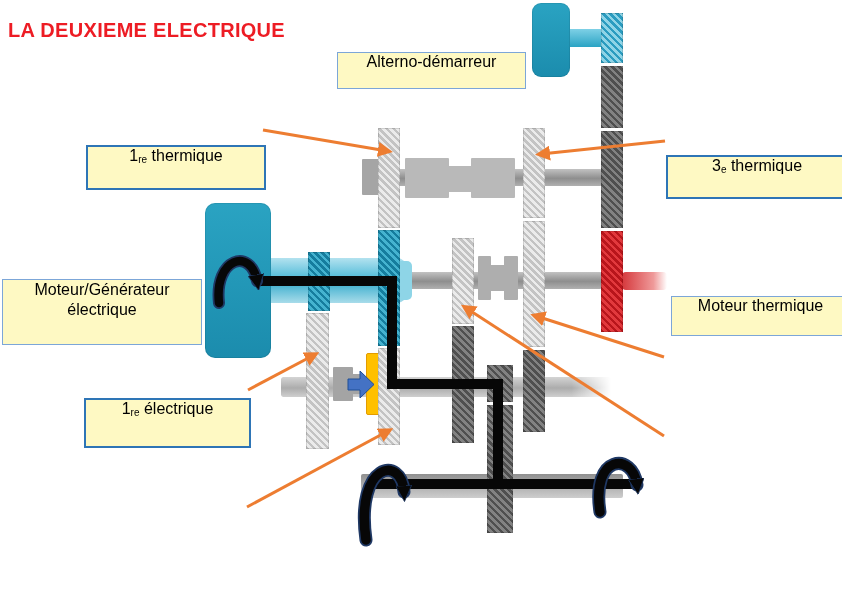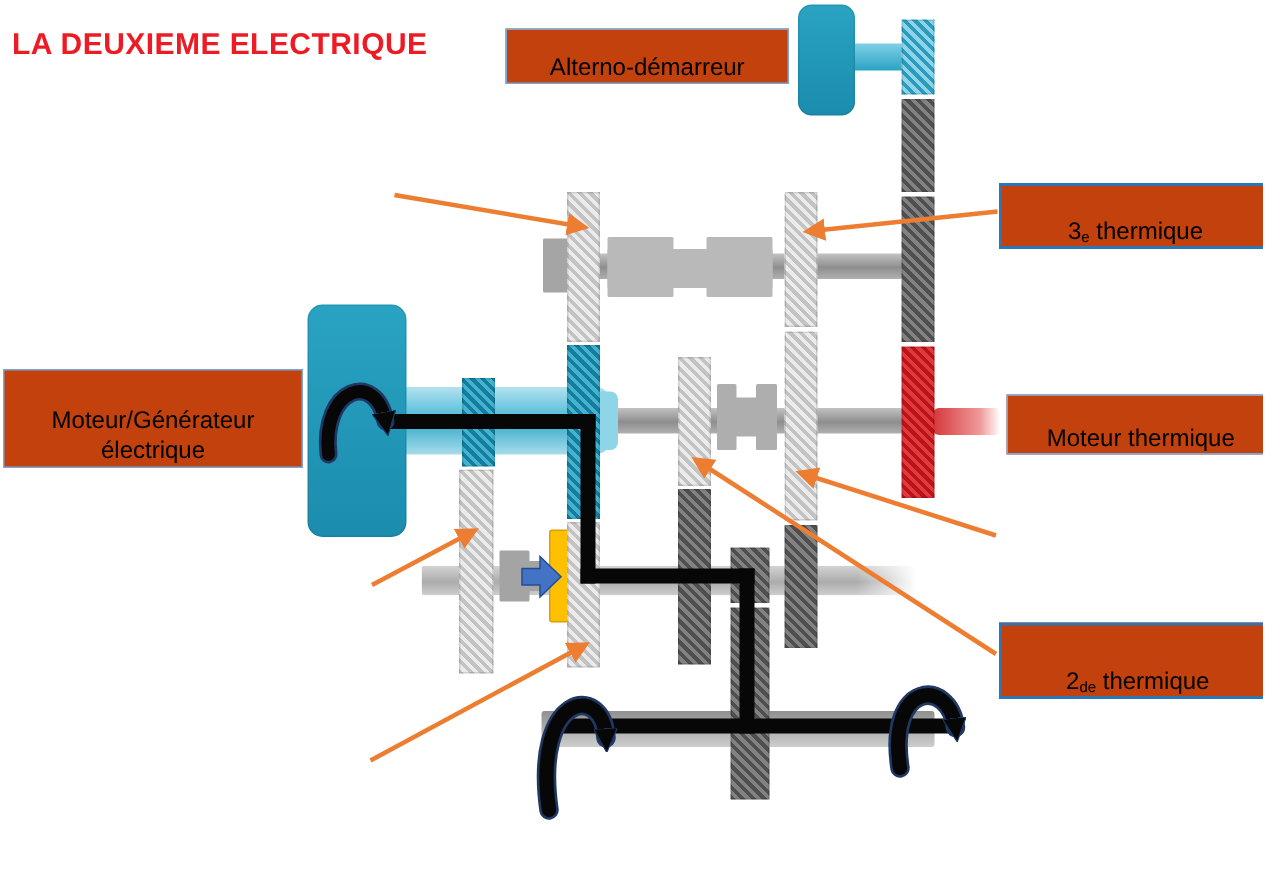--- a/index.html
+++ b/index.html
@@ -12,22 +12,22 @@
   .g-dark {background:repeating-linear-gradient(45deg,#4f4f4f 0 2.5px,#828282 2.5px 5px);}
   .g-teal {background:repeating-linear-gradient(45deg,#157d9e 0 2.5px,#45b3d0 2.5px 5px);}
   .g-red  {background:repeating-linear-gradient(45deg,#b8151b 0 2.5px,#e2393d 2.5px 5px);}
   .g-blue {background:repeating-linear-gradient(45deg,#2b9cc0 0 2.5px,#8fd4e6 2.5px 5px);}
   
   .shaft{position:absolute;background:linear-gradient(180deg,#c2c2c2,#8e8e8e 55%,#b0b0b0);border-radius:2px;}
   .metal{position:absolute;background:#b9b9b9;border-radius:1px;}
   
   .ppath{position:absolute;background:#070707;}
   
-  .box{position:absolute;background:#c2410c;border:2px solid #2E75B6;display:flex;
-       align-items:flex-end;justify-content:center;font-size:16px;color:#000;text-align:center;z-index:30;}
+  .box{position:absolute;background:#fef9c3;border:2px solid #2E75B6;display:flex;
+       align-items:flex-start;justify-content:center;font-size:16px;color:#000;text-align:center;z-index:30;margin-top:33px;}
   .box.light{border:1.5px solid #7CA6D8;}
   .ss{font-size:10px;vertical-align:-2px;}
   .title{position:absolute;left:8px;top:19px;font-size:20px;font-weight:bold;color:#ED1C24;
          letter-spacing:.3px;z-index:30;}
   svg.overlay{position:absolute;left:0;top:0;z-index:20;pointer-events:none;}
   .blk{position:absolute;border-radius:10px;background:linear-gradient(180deg,#2aa3c2,#1b8cad);
        box-shadow:inset 0 0 0 1px rgba(0,0,0,.08);}
 </style>
 </head>
 <body>
@@ -121,37 +121,40 @@
     <line x1="664" y1="357" x2="536" y2="316" stroke="#ED7D31" stroke-width="3" marker-end="url(#oh)"></line>
     <line x1="664" y1="436" x2="466" y2="308" stroke="#ED7D31" stroke-width="3" marker-end="url(#oh)"></line>
   </svg>
 
   <div class="title">LA DEUXIEME ELECTRIQUE</div>
 
   <div class="box light" style="left:337px;top:19px;width:187px;height:35px;">
     <span class="lbl"><span></span><span class="ss"></span><span>Alterno-démarreur</span></span>
   </div>
 
+  <div class="box" style="left:86px;top:112px;width:176px;height:41px;">
+    <span class="lbl"><span>1</span><span class="ss">re</span><span> thermique</span></span>
+  </div>
 
   <div class="box" style="left:666px;top:122px;width:178px;height:40px;">
     <span class="lbl"><span>3</span><span class="ss">e</span><span> thermique</span></span>
   </div>
 
   <div class="box light" style="left:2px;top:246px;width:198px;height:64px;">
     <span class="lbl" style="line-height:1.25;">
       <span style="display:block;">Moteur/Générateur</span>
       <span style="display:block;">électrique</span>
     </span>
   </div>
 
   <div class="box light" style="left:671px;top:263px;width:177px;height:38px;">
     <span class="lbl"><span></span><span class="ss"></span><span>Moteur thermique</span></span>
   </div>
 
+  <div class="box" style="left:84px;top:365px;width:163px;height:46px;">
+    <span class="lbl"><span>1</span><span class="ss">re</span><span> électrique</span></span>
+  </div>
 
 
-  <div class="box" style="left:666px;top:415px;width:181px;height:47px;">
-    <span class="lbl"><span>2</span><span class="ss">de</span><span> thermique</span></span>
-  </div>
 
 
 
 </div>
 
 </body></html>

